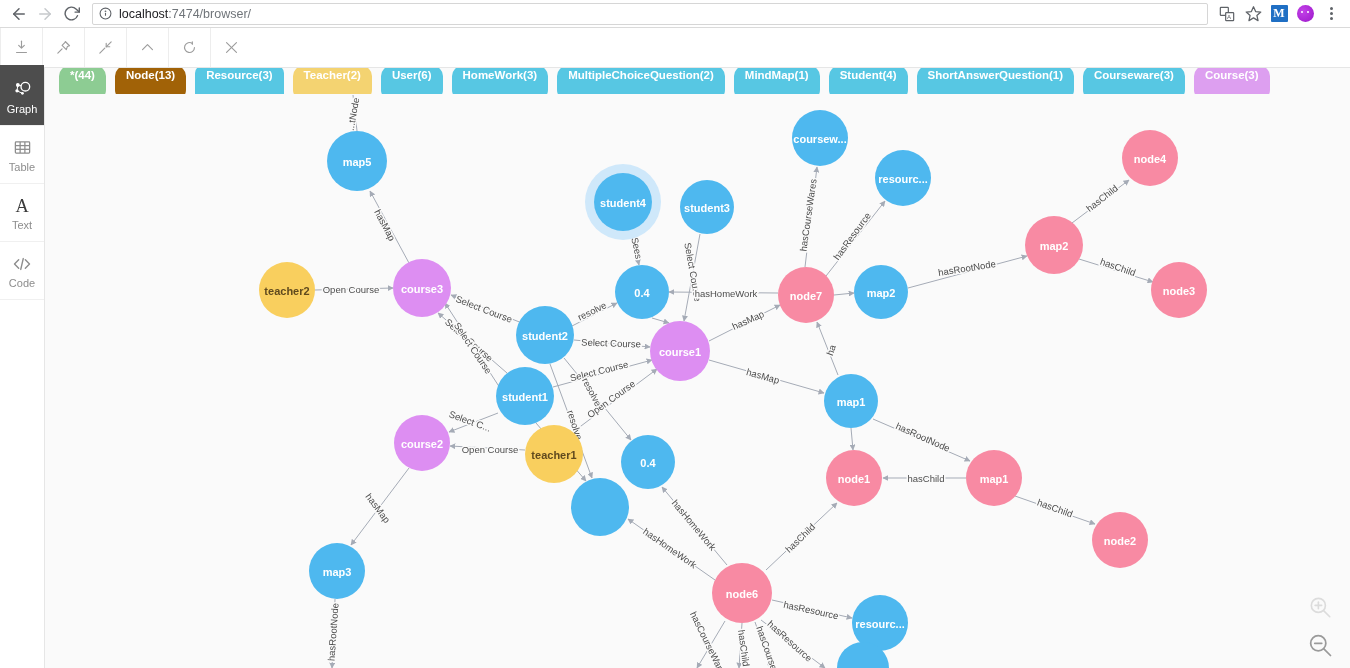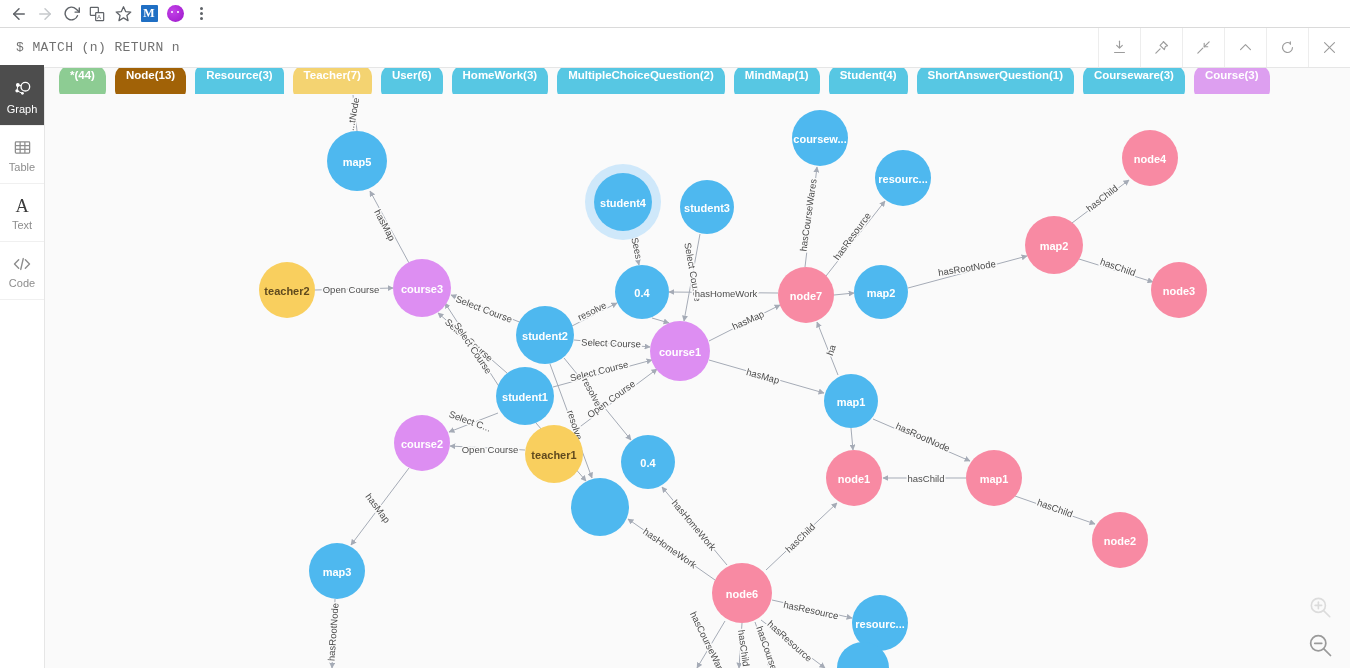--- a/index.html
+++ b/index.html
@@ -248,20 +248,28 @@
         <polyline points="12 5 19 12 12 19"></polyline>
       </svg>
   </div>
   <div class="nav-btn">
     <svg width="17" height="17" viewBox="0 0 24 24" fill="none" stroke="currentColor" stroke-width="2" stroke-linecap="round" stroke-linejoin="round">
         <polyline points="23 4 23 10 17 10"></polyline>
         <path d="M20.49 15a9 9 0 1 1-2.12-9.36L23 10"></path>
       </svg>
   </div>
 
+  <div id="omnibox">
+    <svg class="info-icon" viewBox="0 0 24 24" fill="none" stroke="currentColor" stroke-width="2">
+        <circle cx="12" cy="12" r="10"></circle>
+        <line x1="12" y1="16" x2="12" y2="11"></line>
+        <circle cx="12" cy="8" r="0.6" fill="currentColor"></circle>
+      </svg>
+    <span id="url-text"><span class="host">localhost</span><span>:7474/browser/</span></span>
+  </div>
 
   <div class="chrome-icon">
     <svg width="16" height="16" viewBox="0 0 24 24" fill="none" stroke="currentColor" stroke-width="1.8">
         <rect x="2" y="2" width="12" height="12" rx="1"></rect>
         <rect x="10" y="10" width="12" height="12" rx="1" fill="#fff"></rect>
         <text x="12" y="20" font-size="9" fill="currentColor" stroke="none" font-family="sans-serif">A</text>
       </svg>
   </div>
   <div class="chrome-icon">
     <svg width="17" height="17" viewBox="0 0 24 24" fill="none" stroke="currentColor" stroke-width="1.8" stroke-linejoin="round">
@@ -277,21 +285,20 @@
   <div class="chrome-icon">
     <span class="kebab">
         <i></i>
         <i></i>
         <i></i>
       </span>
   </div>
 </div>
 
 <div id="editor-bar">
-  <div id="query-text">$ MATCH (n) RETURN n</div>
   <div id="editor-actions">
     <div class="ed-btn">
       <svg width="17" height="17" viewBox="0 0 24 24" fill="none" stroke="currentColor" stroke-width="1.6" stroke-linecap="round" stroke-linejoin="round">
           <path d="M12 3v9"></path>
           <polyline points="8 9 12 13 16 9"></polyline>
           <line x1="5" y1="19" x2="19" y2="19"></line>
         </svg>
     </div>
     <div class="ed-btn">
       <svg width="17" height="17" viewBox="0 0 24 24" fill="none" stroke="currentColor" stroke-width="1.6" stroke-linecap="round" stroke-linejoin="round">
@@ -375,21 +382,21 @@
       <span>Code</span>
     </div>
   </div>
 
   <div id="graph-pane">
 
     <div id="legend">
         <div class="pill" style="background: rgb(141, 204, 147);">*(44)</div>
         <div class="pill" style="background: #a16207;">Node(13)</div>
         <div class="pill" style="background: rgb(87, 199, 227); border-radius: 7px;">Resource(3)</div>
-        <div class="pill" style="background: rgb(244, 211, 113);">Teacher(7)</div>
+        <div class="pill" style="background: rgb(244, 211, 113);">Teacher(2)</div>
         <div class="pill" style="background: rgb(87, 199, 227);">User(6)</div>
         <div class="pill" style="background: rgb(87, 199, 227);">HomeWork(3)</div>
         <div class="pill" style="background: rgb(87, 199, 227);">MultipleChoiceQuestion(2)</div>
         <div class="pill" style="background: rgb(87, 199, 227);">MindMap(1)</div>
         <div class="pill" style="background: rgb(87, 199, 227);">Student(4)</div>
         <div class="pill" style="background: rgb(87, 199, 227);">ShortAnswerQuestion(1)</div>
         <div class="pill" style="background: rgb(87, 199, 227);">Courseware(3)</div>
         <div class="pill" style="background: rgb(221, 159, 240);">Course(3)</div>
       </div>
 

